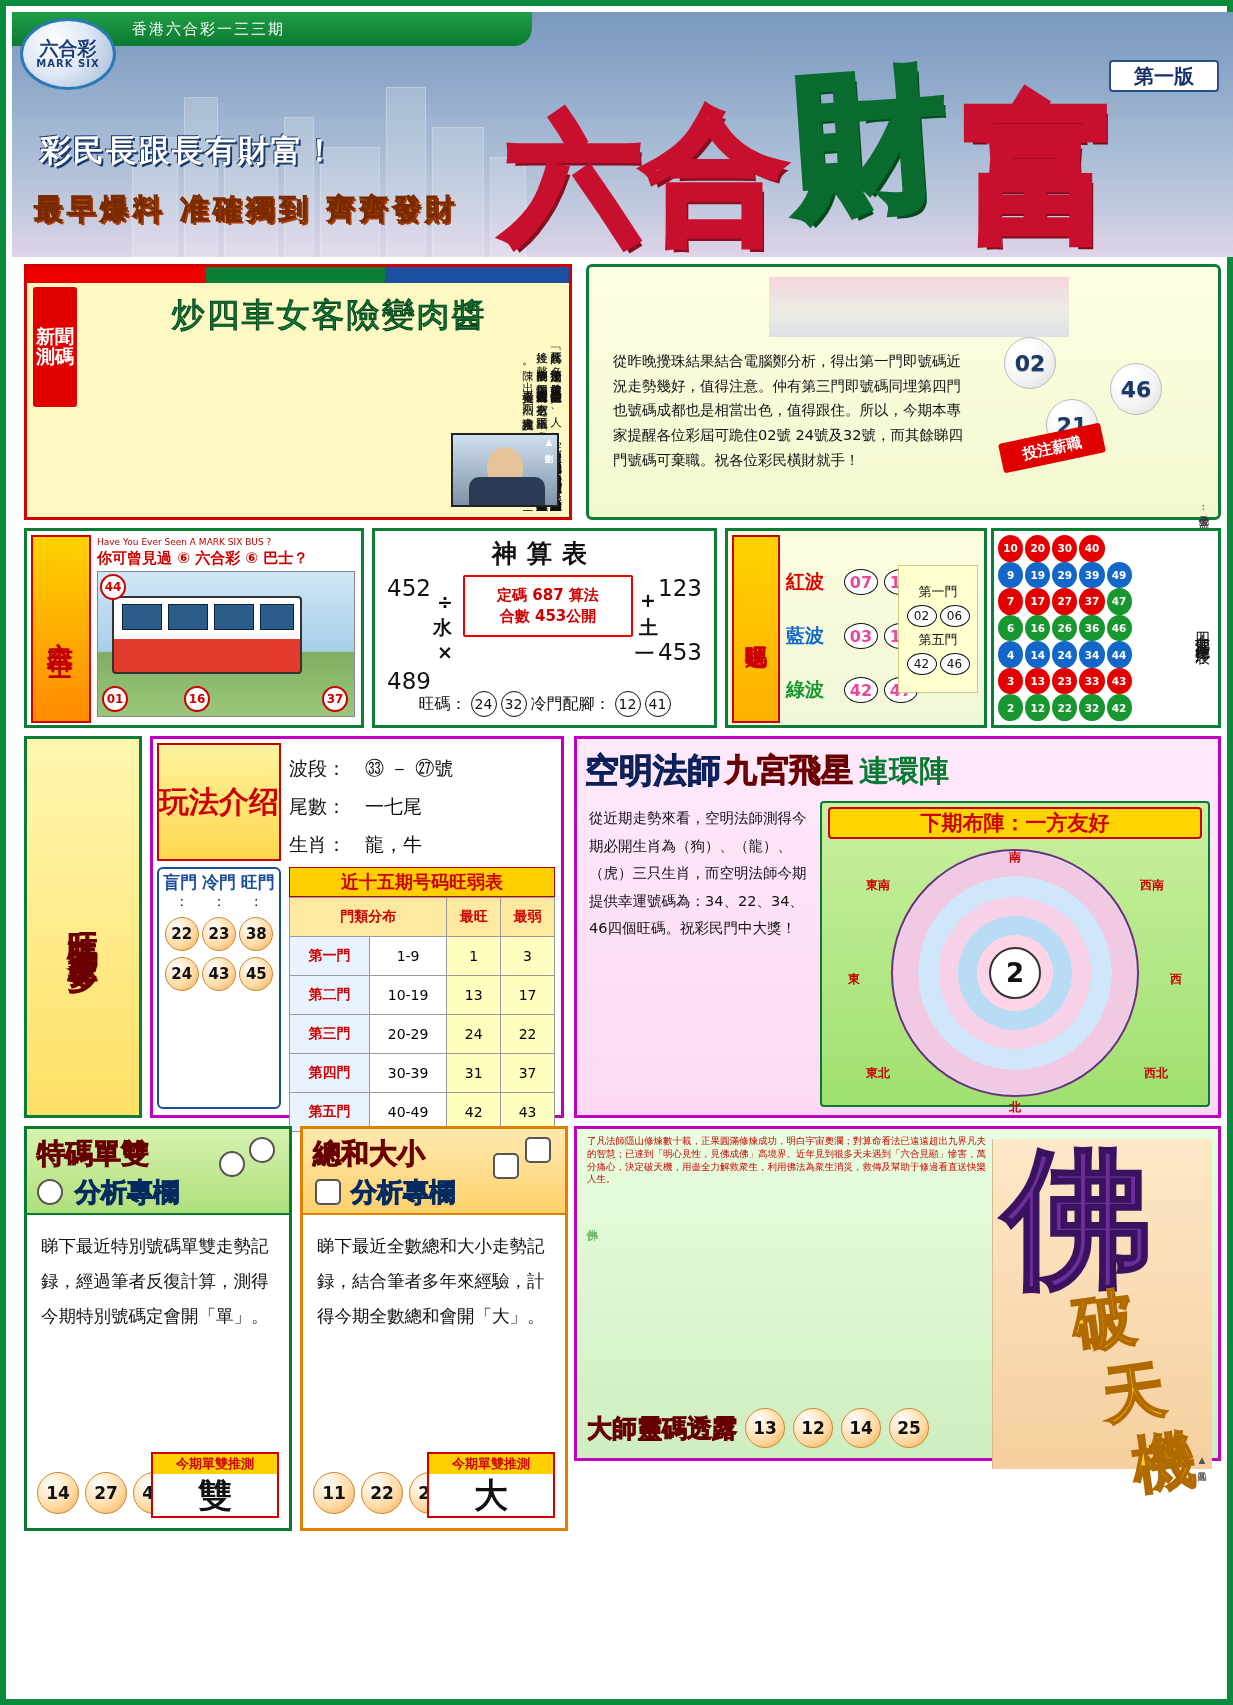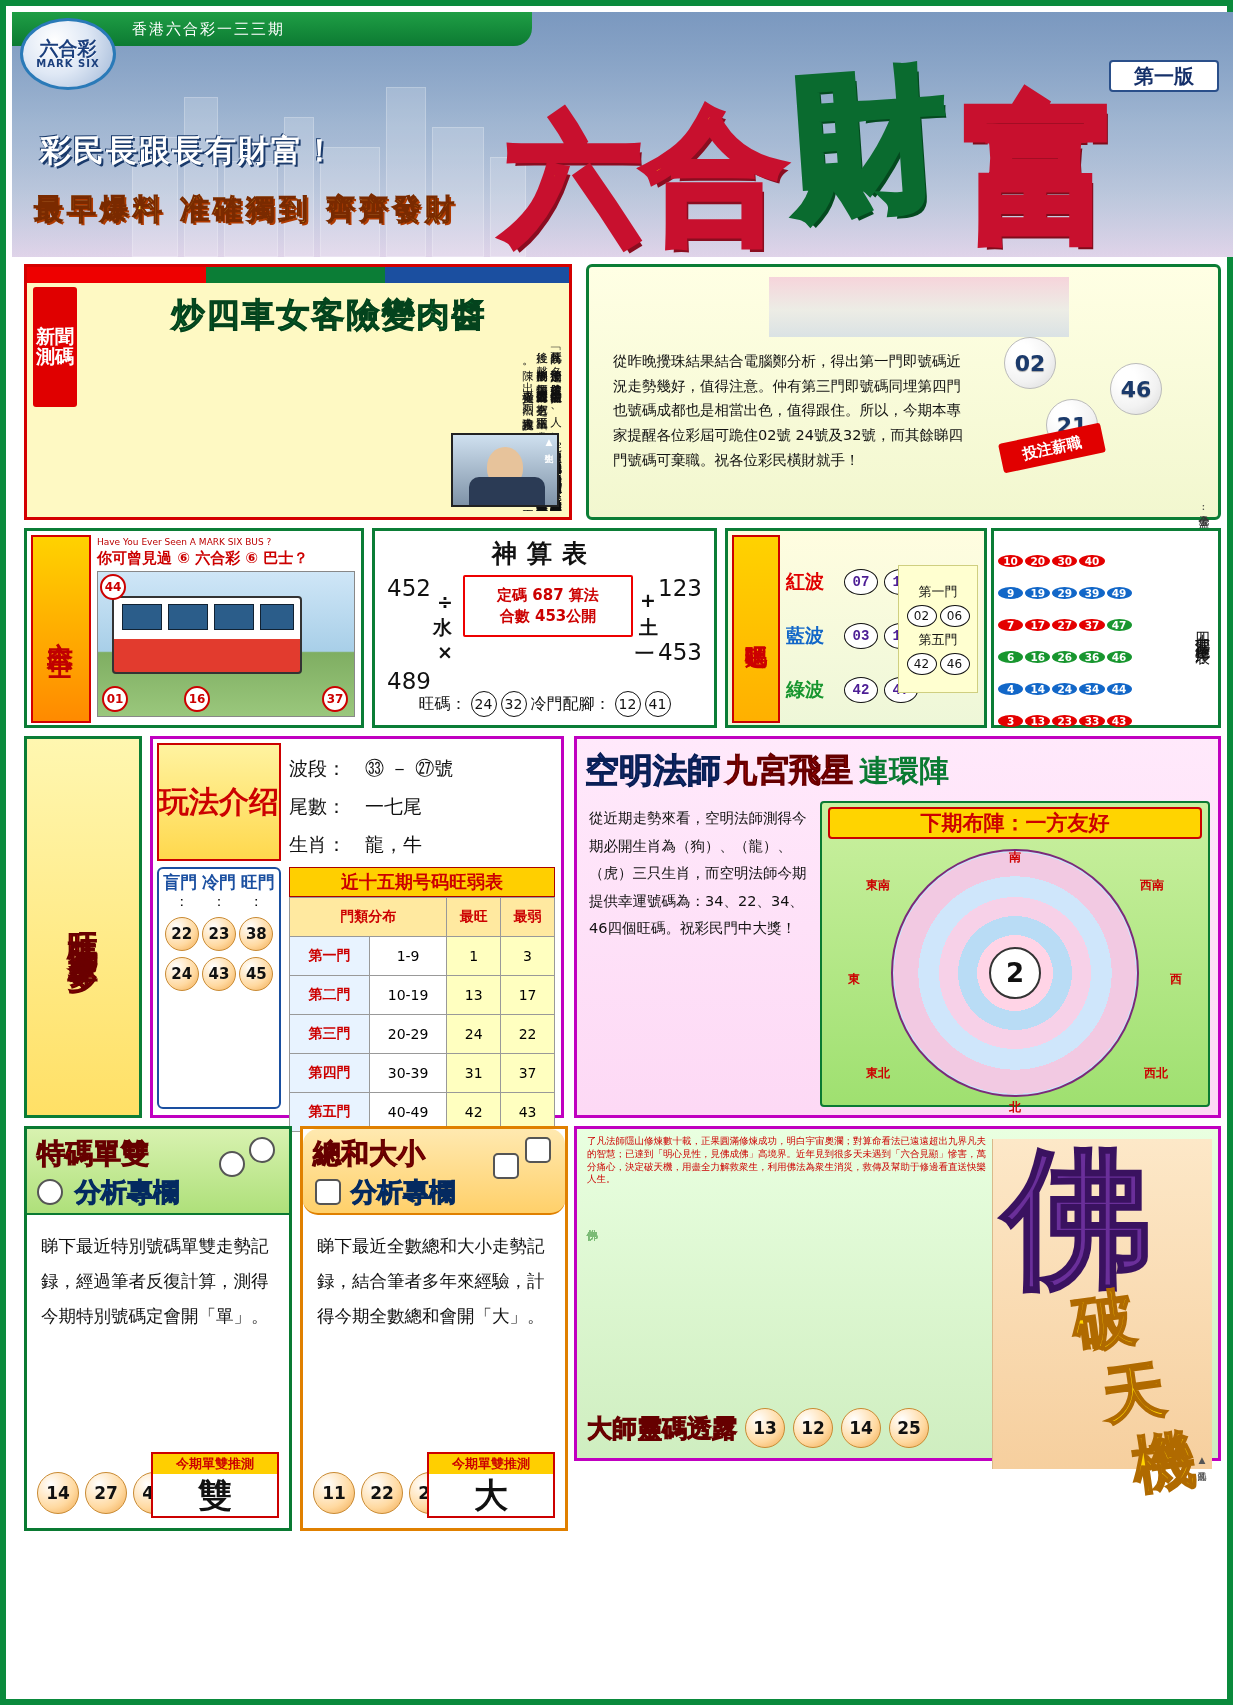--- a/index.html
+++ b/index.html
@@ -89,21 +89,21 @@
     background:linear-gradient(90deg,#e00 0 33%, #0b7d36 33% 66%, #1b4fa0 66% 100%);
   }
   .news-tag {
     position:absolute; left:6px; top:20px; width:44px; height:120px;
     background:#e00000; color:#fff; font-size:19px; font-weight:bold;
     display:flex; align-items:center; justify-content:center; text-align:center;
     line-height:1.05; border-radius:3px;
   }
   .news-title {
     position:absolute; left:70px; top:26px; right:8px;
-    font-size:33px; font-weight:bold; color:#0b7d36;
+    font-size:33px; font-weight:normal; color:#0b7d36;
     -webkit-text-stroke:1px #04431d;
     text-align:center; letter-spacing:2px;
   }
   .news-cols {
     position:absolute; left:58px; top:76px; right:6px; bottom:6px;
     display:flex; flex-direction:row-reverse; gap:2px;
     writing-mode:vertical-rl; text-orientation:upright;
     font-size:11.5px; line-height:1.22; color:#111;
     overflow:hidden;
   }
@@ -233,21 +233,21 @@
   .bs-tag {
     position:absolute; left:4px; top:4px; width:48px; height:188px;
     background:linear-gradient(180deg,#ffd200,#ffb000);
     color:#c00; font-size:22px; font-weight:bold;
     writing-mode:vertical-rl; display:flex; align-items:center; justify-content:center;
     border:2px solid #c00;
   }
   .bs-row { position:absolute; left:58px; display:flex; align-items:center; gap:6px; font-size:19px; font-weight:bold;}
   .bs-row .lbl { width:52px; }
   .bs-ball { width:34px; height:26px; border:1.5px solid #111; border-radius:50%;
-             display:flex; align-items:center; justify-content:center; font-size:14px; color:#4c1d95; background:#fff;font-family:Liberation Mono, monospace;}
+             display:flex; align-items:center; justify-content:center; font-size:16px; color:#ec4899; background:#fff;}
   .bs-right {
     position:absolute; right:6px; top:34px; width:80px; height:128px;
     background:#ffffd0; border:1px solid #cfcf80;
     display:flex; flex-direction:column; align-items:center; justify-content:center; gap:4px;
     font-size:13px; color:#111;
   }
   .bs-mini { display:flex; gap:3px; }
   .bs-mini span { width:30px; height:22px; border:1px solid #111; border-radius:50%;
                   display:flex; align-items:center; justify-content:center; font-size:12px; background:#fff;}
 
@@ -256,21 +256,21 @@
     left:985px; top:522px; width:230px; height:200px;
     border:3px solid #0b7d36; background:#fff;
   }
   .t49-title {
     position:absolute; right:2px; top:4px; width:28px; height:190px;
     writing-mode:vertical-rl; font-size:15px; color:#111;
     display:flex; align-items:center; justify-content:center; letter-spacing:2px;
   }
   .t49-grid {
     position:absolute; left:4px; top:4px; right:32px; bottom:4px;
-    display:grid; grid-template-rows:repeat(7,1fr); gap:20px;margin-top:20px;
+    display:grid; grid-template-rows:repeat(7,1fr); gap:0;
   }
   .t49-row { display:grid; grid-template-columns:repeat(7,1fr); gap:2px; }
   .t49-c {
     border-radius:50%; font-size:10.5px; color:#fff; font-weight:bold;
     display:flex; align-items:center; justify-content:center;
   }
   .red { background:#e40000; }
   .blue { background:#1267c8; }
   .green { background:#18962f; }
   .empty { background:transparent; }
@@ -378,21 +378,21 @@
   }
   .sp2 {
     left:294px; top:1120px; width:268px; height:405px;
     border:3px solid #e08000; background:#fff;
   }
   .sp-head {
     position:absolute; left:0; top:0; width:100%; height:86px;
     background:linear-gradient(180deg,#d8f2b0,#aee07a);
     border-bottom:2px solid #0a7a32;
   }
-  .sp2 .sp-head { background:linear-gradient(180deg,#ffe9b0,#ffd06a); border-bottom:2px solid #e08000;border-radius:15px;}
+  .sp2 .sp-head { background:linear-gradient(180deg,#ffe9b0,#ffd06a); border-bottom:2px solid #e08000;}
   .sp-h1 { position:absolute; left:10px; top:6px; font-size:28px; font-weight:bold; color:#c00; -webkit-text-stroke:1px #600;}
   .sp-h2 { position:absolute; left:48px; top:46px; font-size:26px; font-weight:bold; color:#0a4fa0; -webkit-text-stroke:1px #042a60;}
   .dice {
     position:absolute; width:26px; height:26px; background:#fff; border:2px solid #555;
     border-radius:5px;
   }
   .sp-body {
     position:absolute; left:14px; top:100px; right:14px; height:210px;
     font-size:17.5px; line-height:2.0; color:#111;
   }

